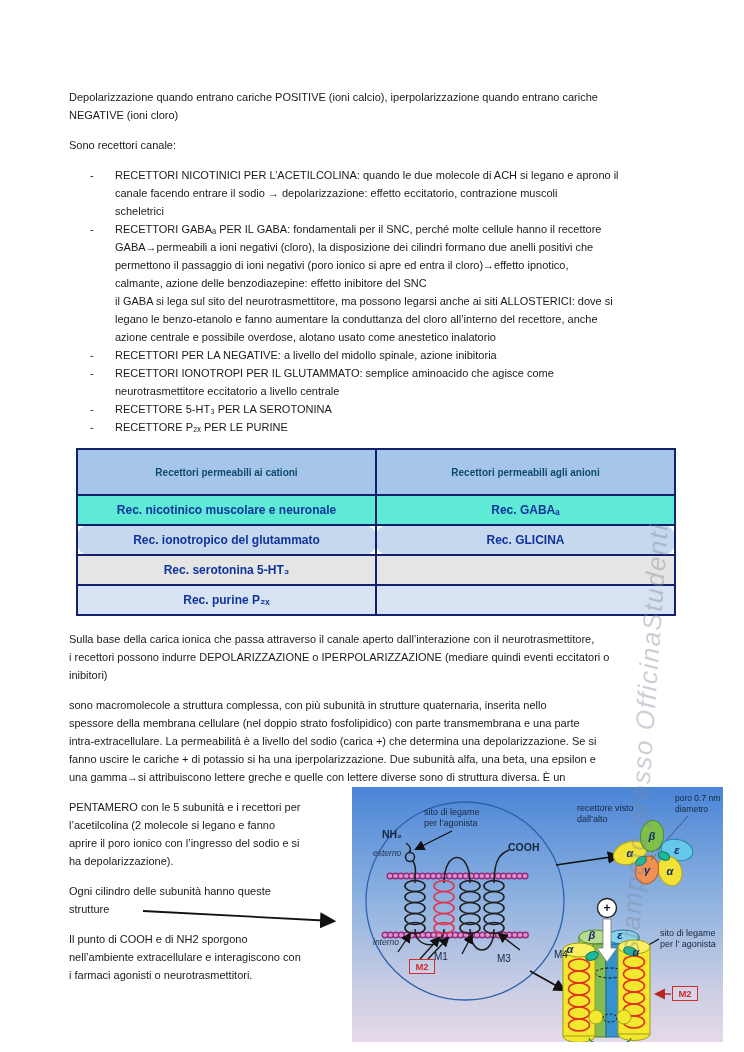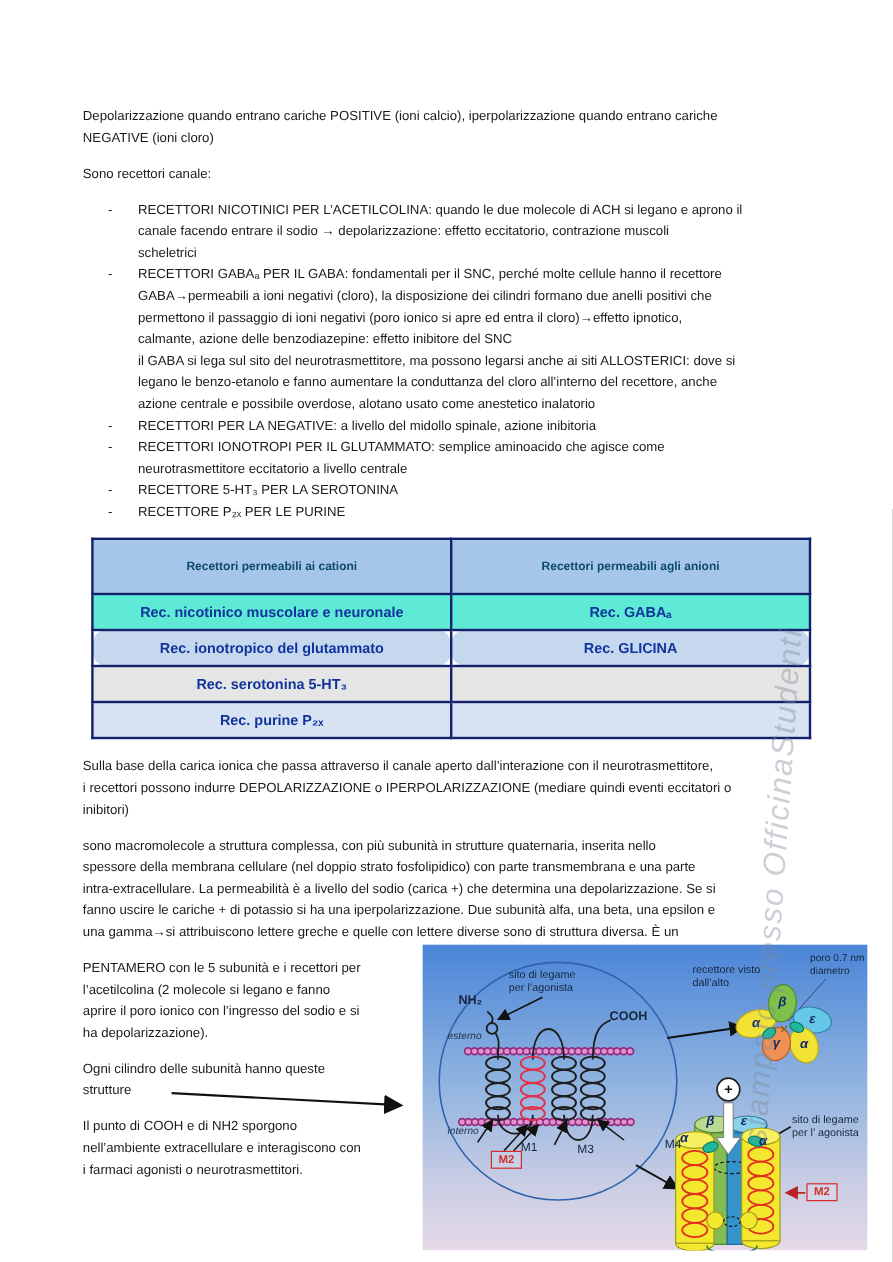--- a/index.html
+++ b/index.html
@@ -286,25 +286,25 @@
 
         <circle cx="255" cy="121" r="9.5" fill="#ffffff" stroke="#222" stroke-width="1.4"></circle>
         <polygon points="251,132 259,132 259,161 265,161 255,175 245,161 251,161" fill="#ffffff" stroke="#777" stroke-width="0.8"></polygon>
       </g>
     </svg>
 
     <div class="fl big" style="left:30px; top:42px;">NH₂</div>
     <div class="fl" style="left:72px; top:20px;">sito di legame
 per l’agonista</div>
     <div class="fl big" style="left:156px; top:55px;">COOH</div>
-    <div class="fl ital" style="left:21px; top:71px;">esterno</div>
+    <div class="fl ital" style="left:21px; top:61px;">esterno</div>
     <div class="fl ital" style="left:21px; top:150px;">interno</div>
     <div class="fl mlab" style="left:37px; top:165px;">M1</div>
     <div class="m2box" style="left:57px; top:172px;">M2</div>
-    <div class="fl mlab" style="left:84px; top:167px;">M3</div>
+    <div class="fl mlab" style="left:100px; top:167px;">M3</div>
     <div class="fl mlab" style="left:157px; top:163px;">M4</div>
     <div class="fl" style="left:225px; top:16px;">recettore visto
 dall’alto</div>
     <div class="fl" style="left:307px; top:6px; font-size:8.5px;margin-left:16px;">poro 0.7 nm
 diametro</div>
     <div class="fl" style="left:308px; top:141px;">sito di legame
 per l’ agonista</div>
     <div class="m2box" style="left:320px; top:199px;">M2</div>
     <div class="plus" style="left:255px; top:121px;">+</div>
 

